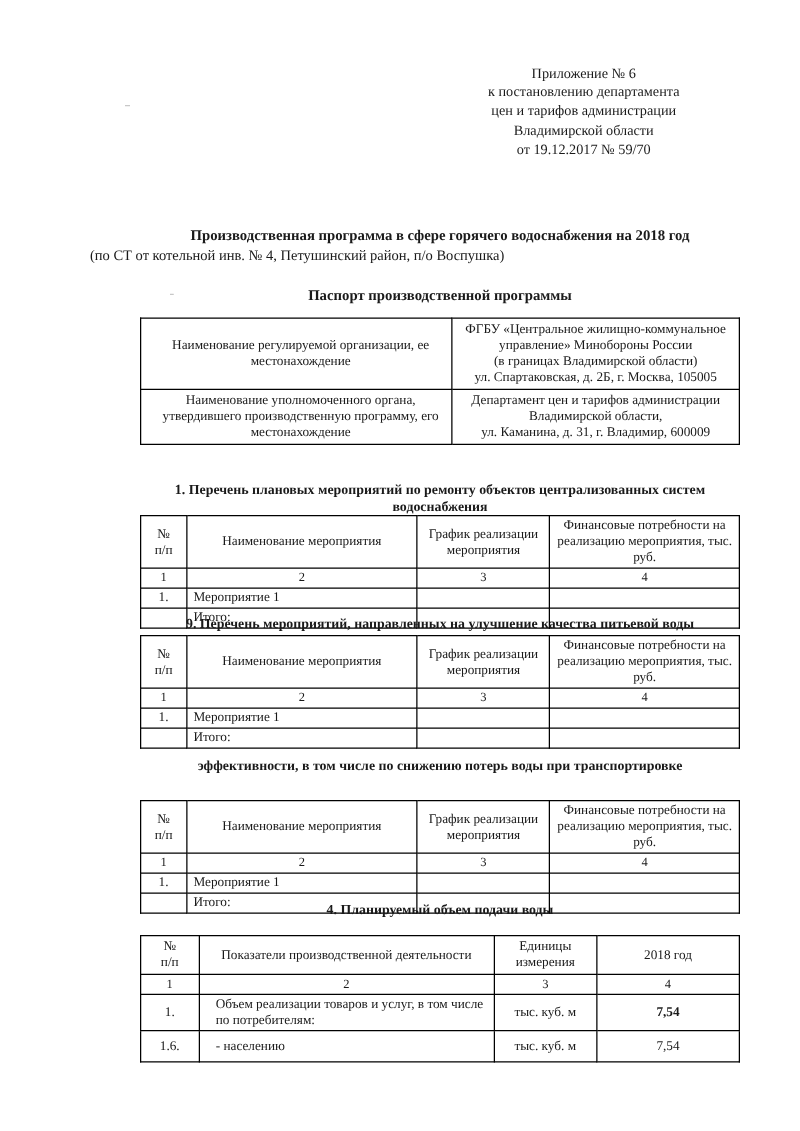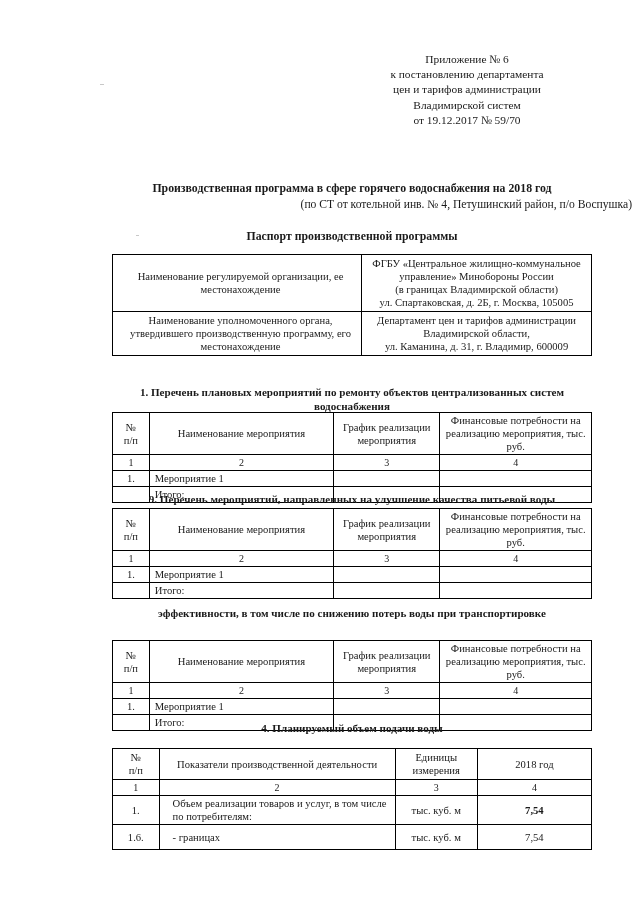--- a/index.html
+++ b/index.html
@@ -45,21 +45,21 @@
     text-align: center;
     font-size: 11.8px;
     font-weight: bold;
     line-height: 15px;
   }
   .doc-subtitle {
     position: absolute;
     top: 197px;
     left: 40px;
     width: 560px;
-    text-align: right;
+    text-align: left;
     font-size: 11.6px;
     font-weight: normal;
     line-height: 15px;
   }
   .passport-title {
     position: absolute;
     top: 229px;
     left: 40px;
     width: 560px;
     text-align: center;
@@ -150,21 +150,21 @@
 
 <div class="page">
 
   <div class="scan-mark" style="top:84px;left:68px;width:4px;height:1px;"></div>
   <div class="scan-mark" style="top:235px;left:104px;width:3px;height:1px;"></div>
 
   <div class="addressee">
     <div>Приложение № 6</div>
     <div>к постановлению департамента</div>
     <div>цен и тарифов администрации</div>
-    <div>Владимирской систем</div>
+    <div>Владимирской области</div>
     <div>от 19.12.2017 № 59/70</div>
   </div>
 
   <div class="doc-title">Производственная программа в сфере горячего водоснабжения на 2018 год</div>
   <div class="doc-subtitle">(по СТ от котельной инв. № 4, Петушинский район, п/о Воспушка)</div>
   <div class="passport-title">Паспорт производственной программы</div>
 
   <table class="passport-table">
     <tbody>
       <tr>
@@ -301,20 +301,20 @@
         <td>4</td>
       </tr>
       <tr class="data">
         <td>1.</td>
         <td class="left">Объем реализации товаров и услуг, в том числе по потребителям:</td>
         <td>тыс. куб. м</td>
         <td class="bold">7,54</td>
       </tr>
       <tr class="data">
         <td>1.6.</td>
-        <td class="left">           - границах</td>
+        <td class="left">           - населению</td>
         <td>тыс. куб. м</td>
         <td>7,54</td>
       </tr>
     </tbody>
   </table>
 
 </div>
 
 </body></html>

